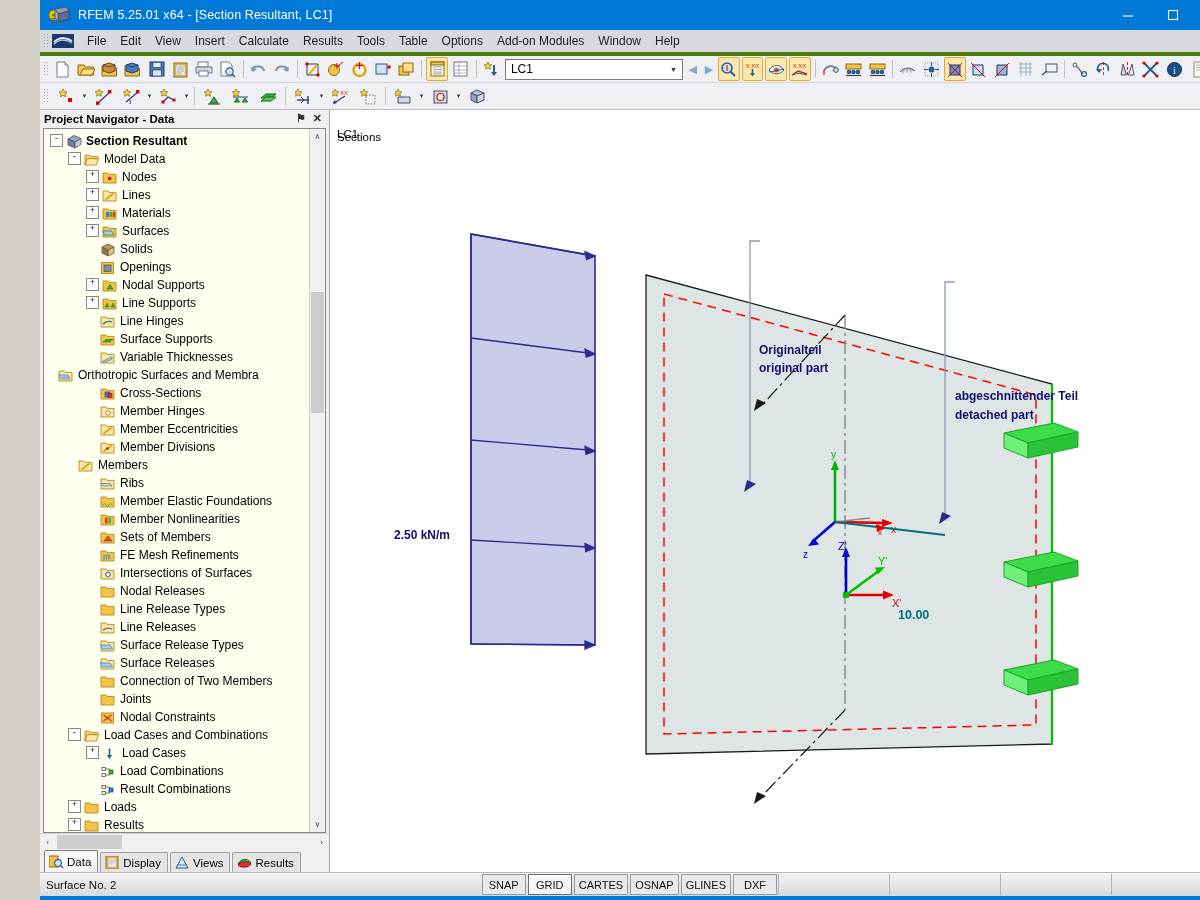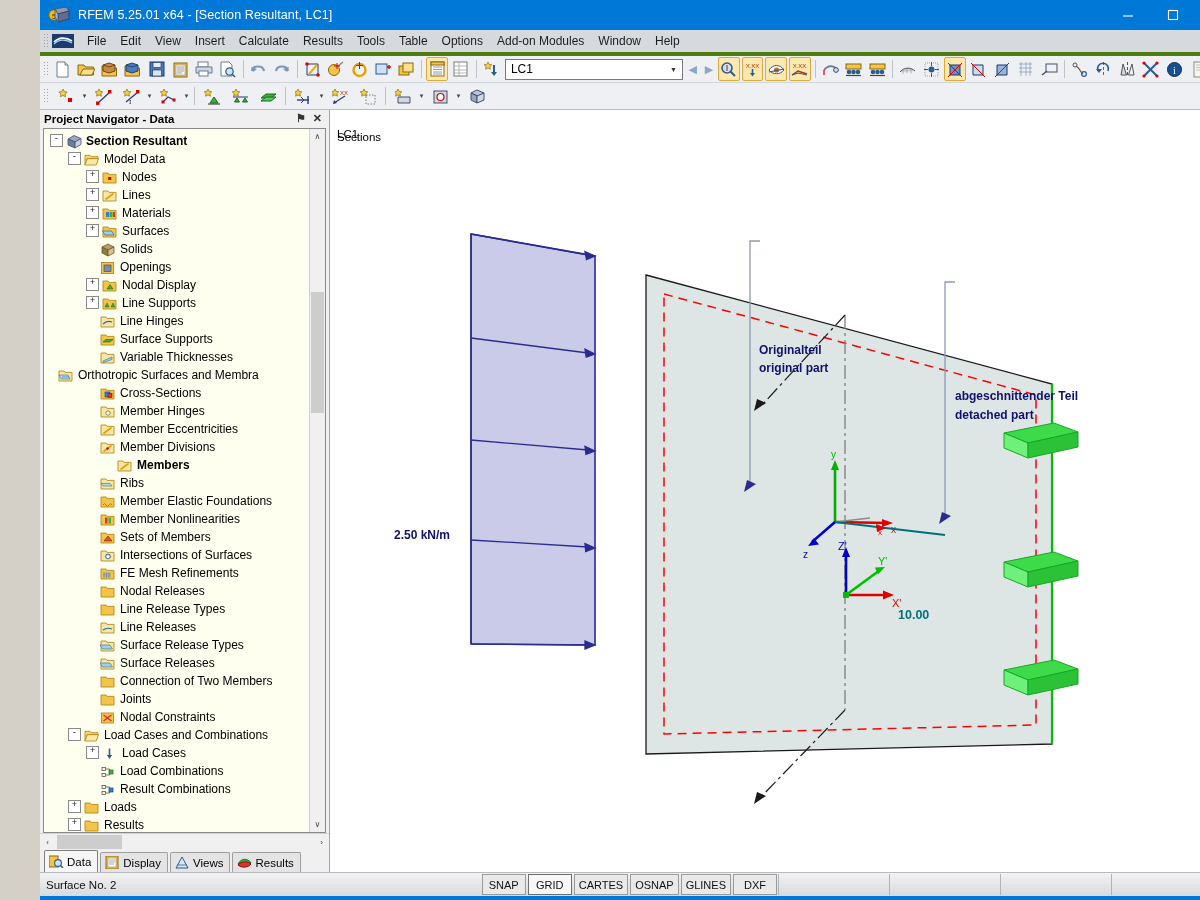--- a/index.html
+++ b/index.html
@@ -683,21 +683,21 @@
                   <rect x="4" y="5" width="7" height="6.5" fill="#7f8ba4" stroke="#44506b" stroke-width=".7"></rect>
                 </svg></span>
               <span class="lbl">Openings</span>
             </div>
             <div class="tnode" style="padding-left: 42px;">
               <span class="pm">+</span>
               <span class="ico"><svg width="16" height="15" viewBox="0 0 16 15">
                   <path d="M1 3 h5 l1 1.4 h7 v8.6 h-13 z" fill="#f4c44a" stroke="#b38b1d" stroke-width=".9"></path>
                   <path d="M8 6.5 l3 4.5 h-6 z" fill="#3bb03b" stroke="#1a6b1a" stroke-width=".6"></path>
                 </svg></span>
-              <span class="lbl">Nodal Display</span>
+              <span class="lbl">Nodal Supports</span>
             </div>
             <div class="tnode" style="padding-left: 42px;">
               <span class="pm">+</span>
               <span class="ico"><svg width="16" height="15" viewBox="0 0 16 15">
                   <path d="M1 3 h5 l1 1.4 h7 v8.6 h-13 z" fill="#f4c44a" stroke="#b38b1d" stroke-width=".9"></path>
                   <path d="M5 7 l2 4 h-4 z" fill="#3bb03b" stroke="#1a6b1a" stroke-width=".5"></path>
                   <path d="M11 7 l2 4 h-4 z" fill="#3bb03b" stroke="#1a6b1a" stroke-width=".5"></path>
                 </svg></span>
               <span class="lbl">Line Supports</span>
             </div>
@@ -761,21 +761,21 @@
             </div>
             <div class="tnode" style="padding-left: 42px;">
               <span class="pmspace"></span>
               <span class="ico"><svg width="16" height="15" viewBox="0 0 16 15">
                   <path d="M1 3 h5 l1 1.4 h7 v8.6 h-13 z" fill="#f6e7a8" stroke="#b38b1d" stroke-width=".9"></path>
                   <line x1="3.5" y1="11.5" x2="11.5" y2="5.5" stroke="#e0a000" stroke-width="1.6"></line>
                   <circle cx="7.5" cy="8.5" r="1.2" fill="#e00000"></circle>
                 </svg></span>
               <span class="lbl">Member Divisions</span>
             </div>
-            <div class="tnode" style="padding-left: 59px; font-weight: bold;">
+            <div class="tnode" style="padding-left: 20px;">
               <span class="pmspace"></span>
               <span class="ico"><svg width="16" height="15" viewBox="0 0 16 15">
                   <path d="M1 3 h5 l1 1.4 h7 v8.6 h-13 z" fill="#f6e7a8" stroke="#b38b1d" stroke-width=".9"></path>
                   <line x1="3.5" y1="11.5" x2="11.5" y2="5.5" stroke="#e0a000" stroke-width="1.6"></line>
                 </svg></span>
               <span class="lbl">Members</span>
             </div>
             <div class="tnode" style="padding-left: 42px;">
               <span class="pmspace"></span>
               <span class="ico"><svg width="16" height="15" viewBox="0 0 16 15">
@@ -801,43 +801,43 @@
                 </svg></span>
               <span class="lbl">Member Nonlinearities</span>
             </div>
             <div class="tnode" style="padding-left: 42px;">
               <span class="pmspace"></span>
               <span class="ico"><svg width="16" height="15" viewBox="0 0 16 15">
                   <path d="M1 3 h5 l1 1.4 h7 v8.6 h-13 z" fill="#f4c44a" stroke="#b38b1d" stroke-width=".9"></path>
                   <path d="M4 11 l4-5 l4 5 z" fill="#e0502a" stroke="#8a2010" stroke-width=".6"></path>
                 </svg></span>
               <span class="lbl">Sets of Members</span>
-            </div>
-            <div class="tnode" style="padding-left: 42px;">
-              <span class="pmspace"></span>
-              <span class="ico"><svg width="16" height="15" viewBox="0 0 16 15">
-                  <path d="M1 3 h5 l1 1.4 h7 v8.6 h-13 z" fill="#f6e7a8" stroke="#b38b1d" stroke-width=".9"></path>
-                  <circle cx="8" cy="8.5" r="2.4" fill="#3b7fd4" stroke="#12406f" stroke-width=".7"></circle>
-                  <path d="M8 6 l.7 1.6 l1.8 .2 l-1.3 1.2 l.4 1.8 l-1.6-.9 l-1.6 .9 l.4-1.8 l-1.3-1.2 l1.8-.2 z" fill="#fff"></path>
-                </svg></span>
-              <span class="lbl">Intersections of Surfaces</span>
             </div>
             <div class="tnode" style="padding-left: 42px;">
               <span class="pmspace"></span>
               <span class="ico"><svg width="16" height="15" viewBox="0 0 16 15">
                   <path d="M1 3 h5 l1 1.4 h7 v8.6 h-13 z" fill="#f4c44a" stroke="#b38b1d" stroke-width=".9"></path>
                   <g stroke="#3b7fd4" stroke-width=".6">
                     <line x1="4" y1="6" x2="4" y2="12"></line>
                     <line x1="6.5" y1="6" x2="6.5" y2="12"></line>
                     <line x1="9" y1="6" x2="9" y2="12"></line>
                     <line x1="3" y1="8" x2="11" y2="8"></line>
                     <line x1="3" y1="10" x2="11" y2="10"></line>
                   </g>
                 </svg></span>
               <span class="lbl">FE Mesh Refinements</span>
+            </div>
+            <div class="tnode" style="padding-left: 42px;">
+              <span class="pmspace"></span>
+              <span class="ico"><svg width="16" height="15" viewBox="0 0 16 15">
+                  <path d="M1 3 h5 l1 1.4 h7 v8.6 h-13 z" fill="#f6e7a8" stroke="#b38b1d" stroke-width=".9"></path>
+                  <circle cx="8" cy="8.5" r="2.4" fill="#3b7fd4" stroke="#12406f" stroke-width=".7"></circle>
+                  <path d="M8 6 l.7 1.6 l1.8 .2 l-1.3 1.2 l.4 1.8 l-1.6-.9 l-1.6 .9 l.4-1.8 l-1.3-1.2 l1.8-.2 z" fill="#fff"></path>
+                </svg></span>
+              <span class="lbl">Intersections of Surfaces</span>
             </div>
             <div class="tnode" style="padding-left: 42px;">
               <span class="pmspace"></span>
               <span class="ico"><svg width="16" height="15" viewBox="0 0 16 15">
                   <path d="M1 3 h5 l1 1.4 h7 v8.6 h-13 z" fill="#f4c44a" stroke="#b38b1d" stroke-width=".9"></path>
                 </svg></span>
               <span class="lbl">Nodal Releases</span>
             </div>
             <div class="tnode" style="padding-left: 42px;">
               <span class="pmspace"></span>

